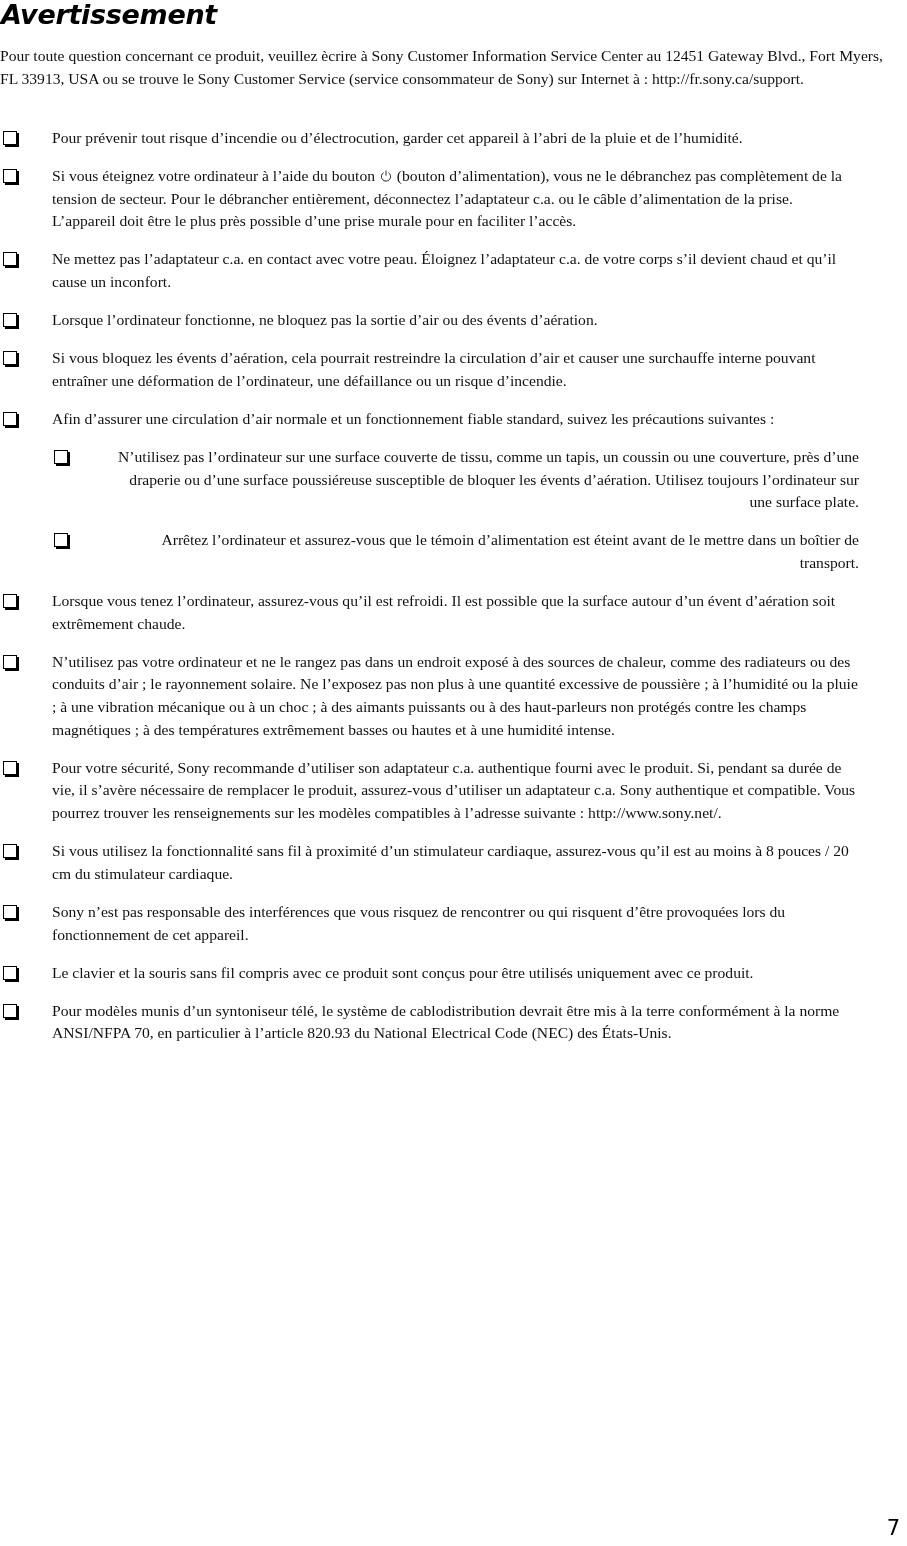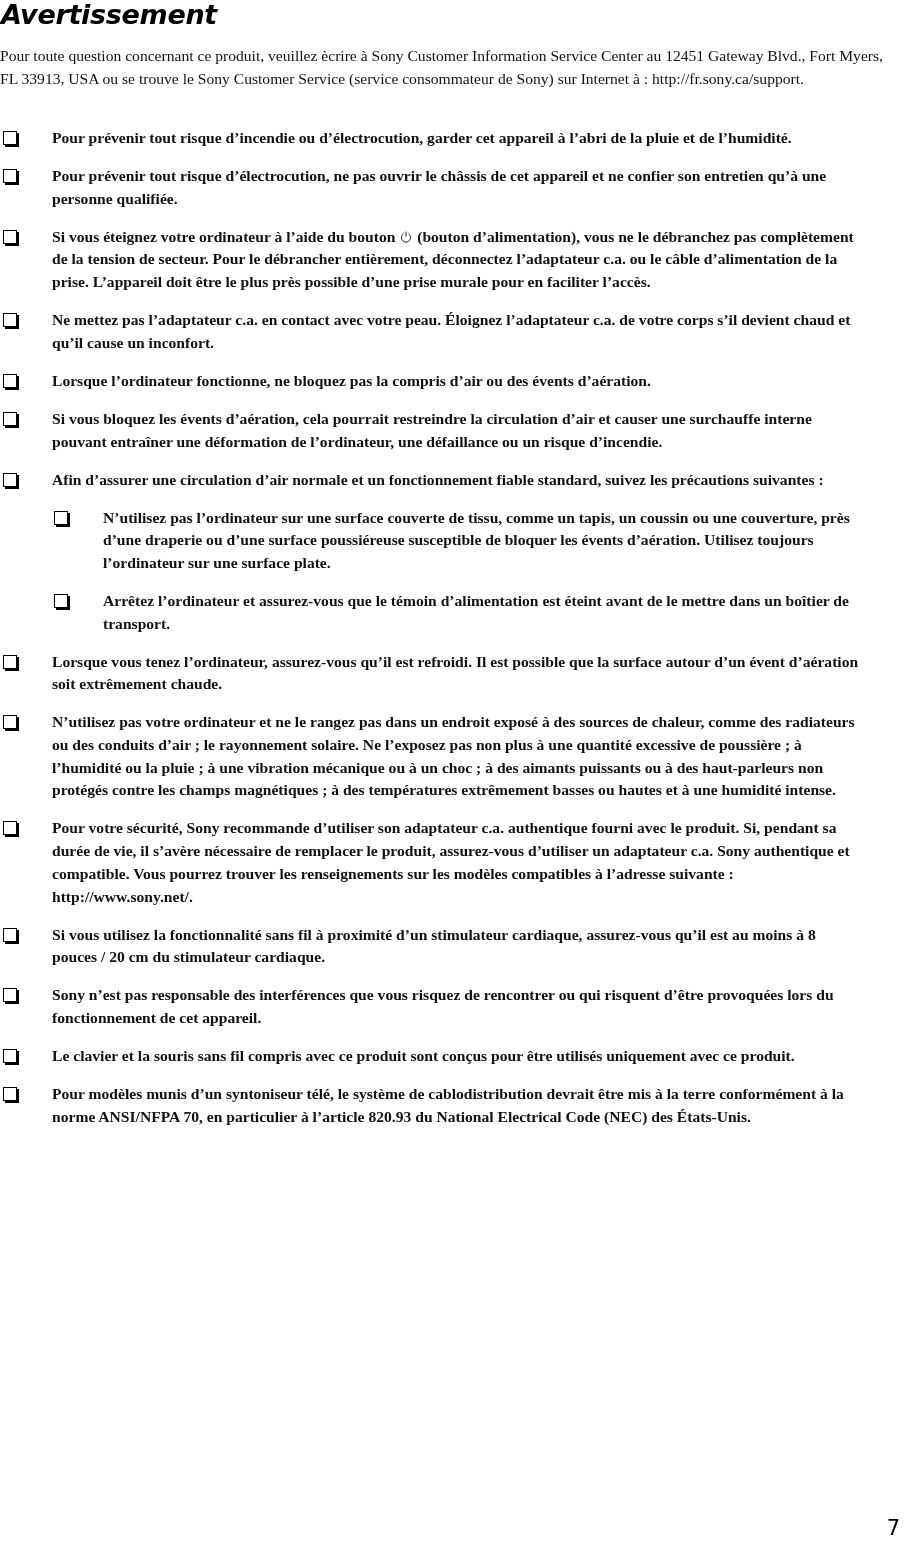--- a/index.html
+++ b/index.html
@@ -44,29 +44,29 @@
       margin: 0;
     }
     .list {
       position: absolute;
       left: 0;
       top: 127px;
       width: 859px;
       margin: 0;
       padding: 0;
       list-style: none;
-      font-weight: bold;
     }
     .item {
       position: relative;
       padding-left: 52px;
       margin: 0 0 15.3px 0;
     }
     .item.nested {
       padding-left: 103px;
+      text-align: right;
     }
     .item .text {
       display: block;
     }
     .checkbox {
       position: absolute;
       left: 3px;
       top: 4px;
       width: 12px;
       height: 12px;
@@ -103,41 +103,37 @@
 
   <p class="intro">Pour toute question concernant ce produit, veuillez ècrire à Sony Customer Information Service Center au 12451 Gateway Blvd., Fort Myers, FL 33913, USA ou se trouve le Sony Customer Service (service consommateur de Sony) sur Internet à : http://fr.sony.ca/support.</p>
 
   <ul class="list">
 
     <li class="item">
       <span class="checkbox"></span>
       <span class="text">Pour prévenir tout risque d’incendie ou d’électrocution, garder cet appareil à l’abri de la pluie et de l’humidité.</span>
     </li>
 
-    <li class="item">
-      <span class="checkbox"></span>
-      <span class="text">Pour prévenir tout risque d’électrocution, ne pas ouvrir le châssis de cet appareil et ne confier son entretien qu’à une personne qualifiée.</span>
-    </li>
 
     <li class="item">
       <span class="checkbox"></span>
       <span class="text"><span>Si vous éteignez votre ordinateur à l’aide du bouton</span> <span class="power-icon"><svg width="12" height="12" viewBox="0 0 12 12">
               <path d="M3.6 2.6 A4.6 4.6 0 1 0 8.4 2.6" fill="none" stroke="#111" stroke-width="0.9"></path>
               <line x1="6" y1="0.6" x2="6" y2="5.6" stroke="#111" stroke-width="0.9"></line>
             </svg></span> <span>(bouton d’alimentation), vous ne le débranchez pas complètement de la tension de secteur. Pour le débrancher entièrement, déconnectez l’adaptateur c.a. ou le câble d’alimentation de la prise. L’appareil doit être le plus près possible d’une prise murale pour en faciliter l’accès.</span></span>
     </li>
 
     <li class="item">
       <span class="checkbox"></span>
       <span class="text">Ne mettez pas l’adaptateur c.a. en contact avec votre peau. Éloignez l’adaptateur c.a. de votre corps s’il devient chaud et qu’il cause un inconfort.</span>
     </li>
 
     <li class="item">
       <span class="checkbox"></span>
-      <span class="text">Lorsque l’ordinateur fonctionne, ne bloquez pas la compris d’air ou des évents d’aération.</span>
+      <span class="text">Lorsque l’ordinateur fonctionne, ne bloquez pas la sortie d’air ou des évents d’aération.</span>
     </li>
 
     <li class="item">
       <span class="checkbox"></span>
       <span class="text">Si vous bloquez les évents d’aération, cela pourrait restreindre la circulation d’air et causer une surchauffe interne pouvant entraîner une déformation de l’ordinateur, une défaillance ou un risque d’incendie.</span>
     </li>
 
     <li class="item">
       <span class="checkbox"></span>
       <span class="text">Afin d’assurer une circulation d’air normale et un fonctionnement fiable standard, suivez les précautions suivantes :</span>

